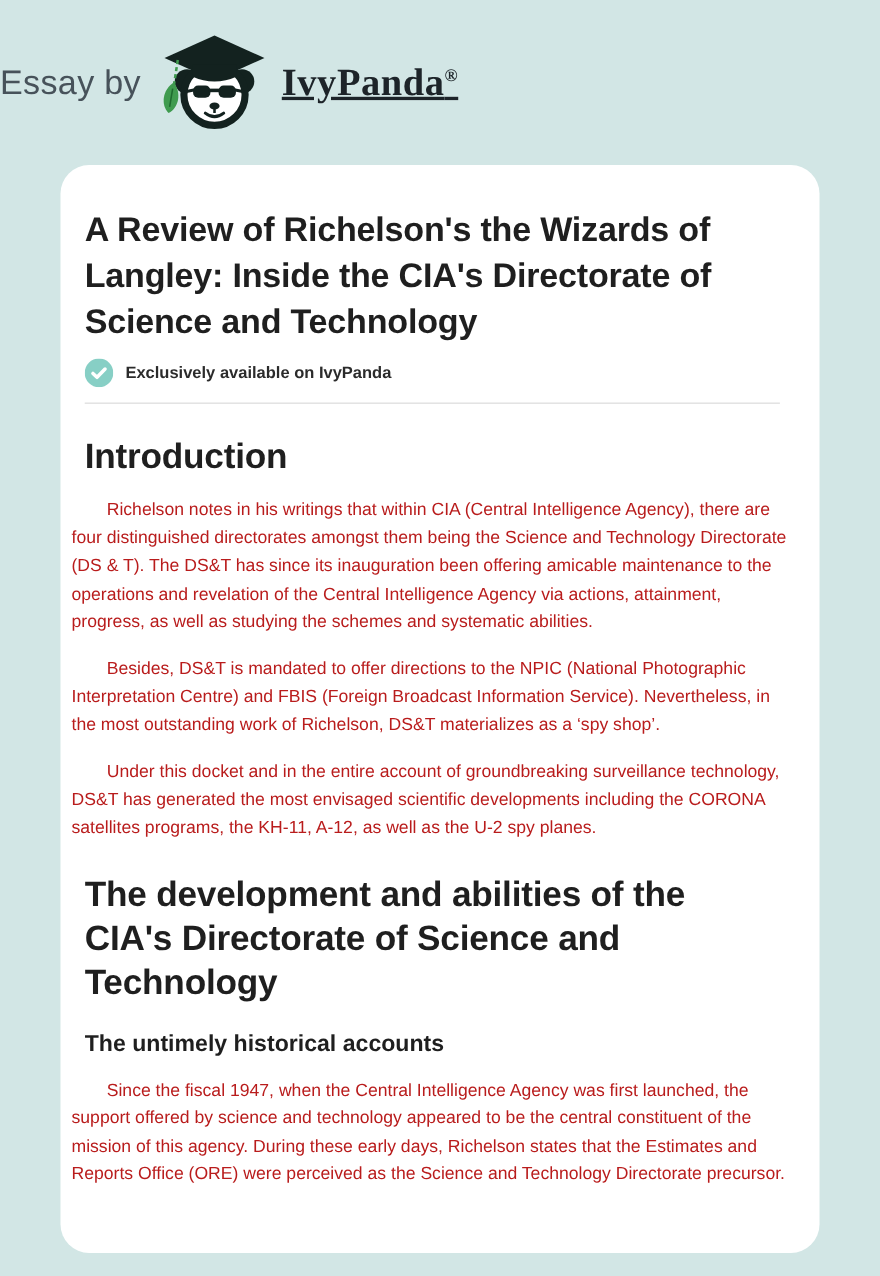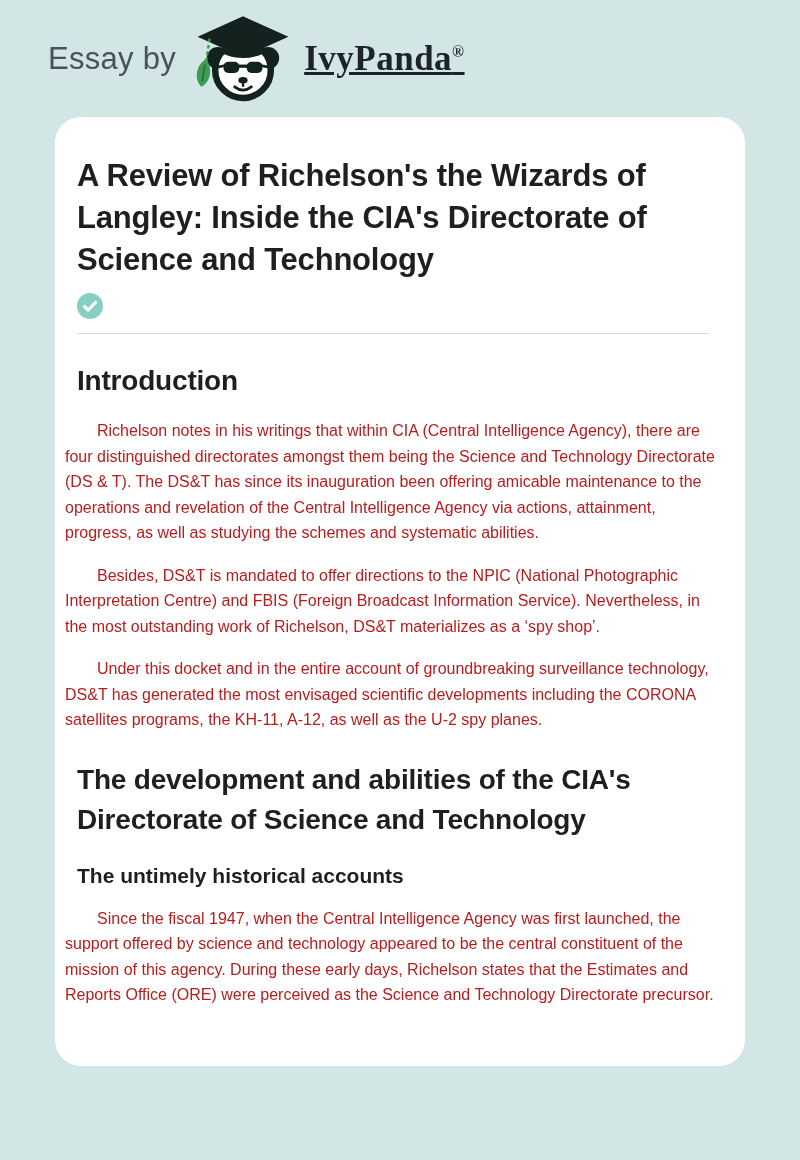--- a/index.html
+++ b/index.html
@@ -6,24 +6,23 @@
   html, body {
     margin: 0; padding: 0;
     width: 800px; height: 1160px;
     background: #d2e6e5;
     font-family: "Liberation Sans", sans-serif;
     overflow: hidden;
   }
 
   
   .site-header {
-    height: 117px;
+    height: 150px;
     display: flex;
     align-items: center;
-    padding-left: 48px;
   }
   .essay-by {
     font-size: 31px;
     color: #47525a;
     letter-spacing: 0.3px;
   }
   .logo {
     width: 102px; height: 92px;
     margin: 0 10px 0 16px;
     flex: 0 0 auto;
@@ -70,21 +69,21 @@
     font-weight: 700;
     color: #2b2b2b;
   }
   .divider {
     border: none;
     border-top: 1px solid #d8d8d8;
     margin: 14px 0 0 0;
   }
   h2.section-heading {
     margin: 27px 0 0 0;
-    font-size: 28px;
+    font-size: 32px;
     line-height: 40px;
     font-weight: 700;
     color: #1f1f1f;
     letter-spacing: -0.2px;
   }
   h3.subsection-heading {
     margin: 23px 0 0 0;
     font-size: 21px;
     line-height: 26px;
     font-weight: 700;
@@ -137,20 +136,21 @@
 
 <main class="card">
 
   <h1 class="essay-title">A Review of Richelson's the Wizards of Langley: Inside the CIA's Directorate of Science and Technology</h1>
 
   <div class="availability">
     <svg class="check-icon" viewBox="0 0 26 26" aria-hidden="true">
       <circle cx="13" cy="13" r="13" fill="#87cfc5"></circle>
       <path d="M7.5,13.5 L11.2,17 L18.5,9.5" fill="none" stroke="#ffffff" stroke-width="3.2" stroke-linecap="round" stroke-linejoin="round"></path>
     </svg>
+    <span class="availability-label">Exclusively available on IvyPanda</span>
   </div>
 
   <hr class="divider">
 
   <h2 class="section-heading">Introduction</h2>
 
   <p class="essay-paragraph">Richelson notes in his writings that within CIA (Central Intelligence Agency), there are four distinguished directorates amongst them being the Science and Technology Directorate (DS &amp; T). The DS&amp;T has since its inauguration been offering amicable maintenance to the operations and revelation of the Central Intelligence Agency via actions, attainment, progress, as well as studying the schemes and systematic abilities.</p>
   <p class="essay-paragraph">Besides, DS&amp;T is mandated to offer directions to the NPIC (National Photographic Interpretation Centre) and FBIS (Foreign Broadcast Information Service). Nevertheless, in the most outstanding work of Richelson, DS&amp;T materializes as a ‘spy shop’.</p>
   <p class="essay-paragraph">Under this docket and in the entire account of groundbreaking surveillance technology, DS&amp;T has generated the most envisaged scientific developments including the CORONA satellites programs, the KH-11, A-12, as well as the U-2 spy planes.</p>
 

